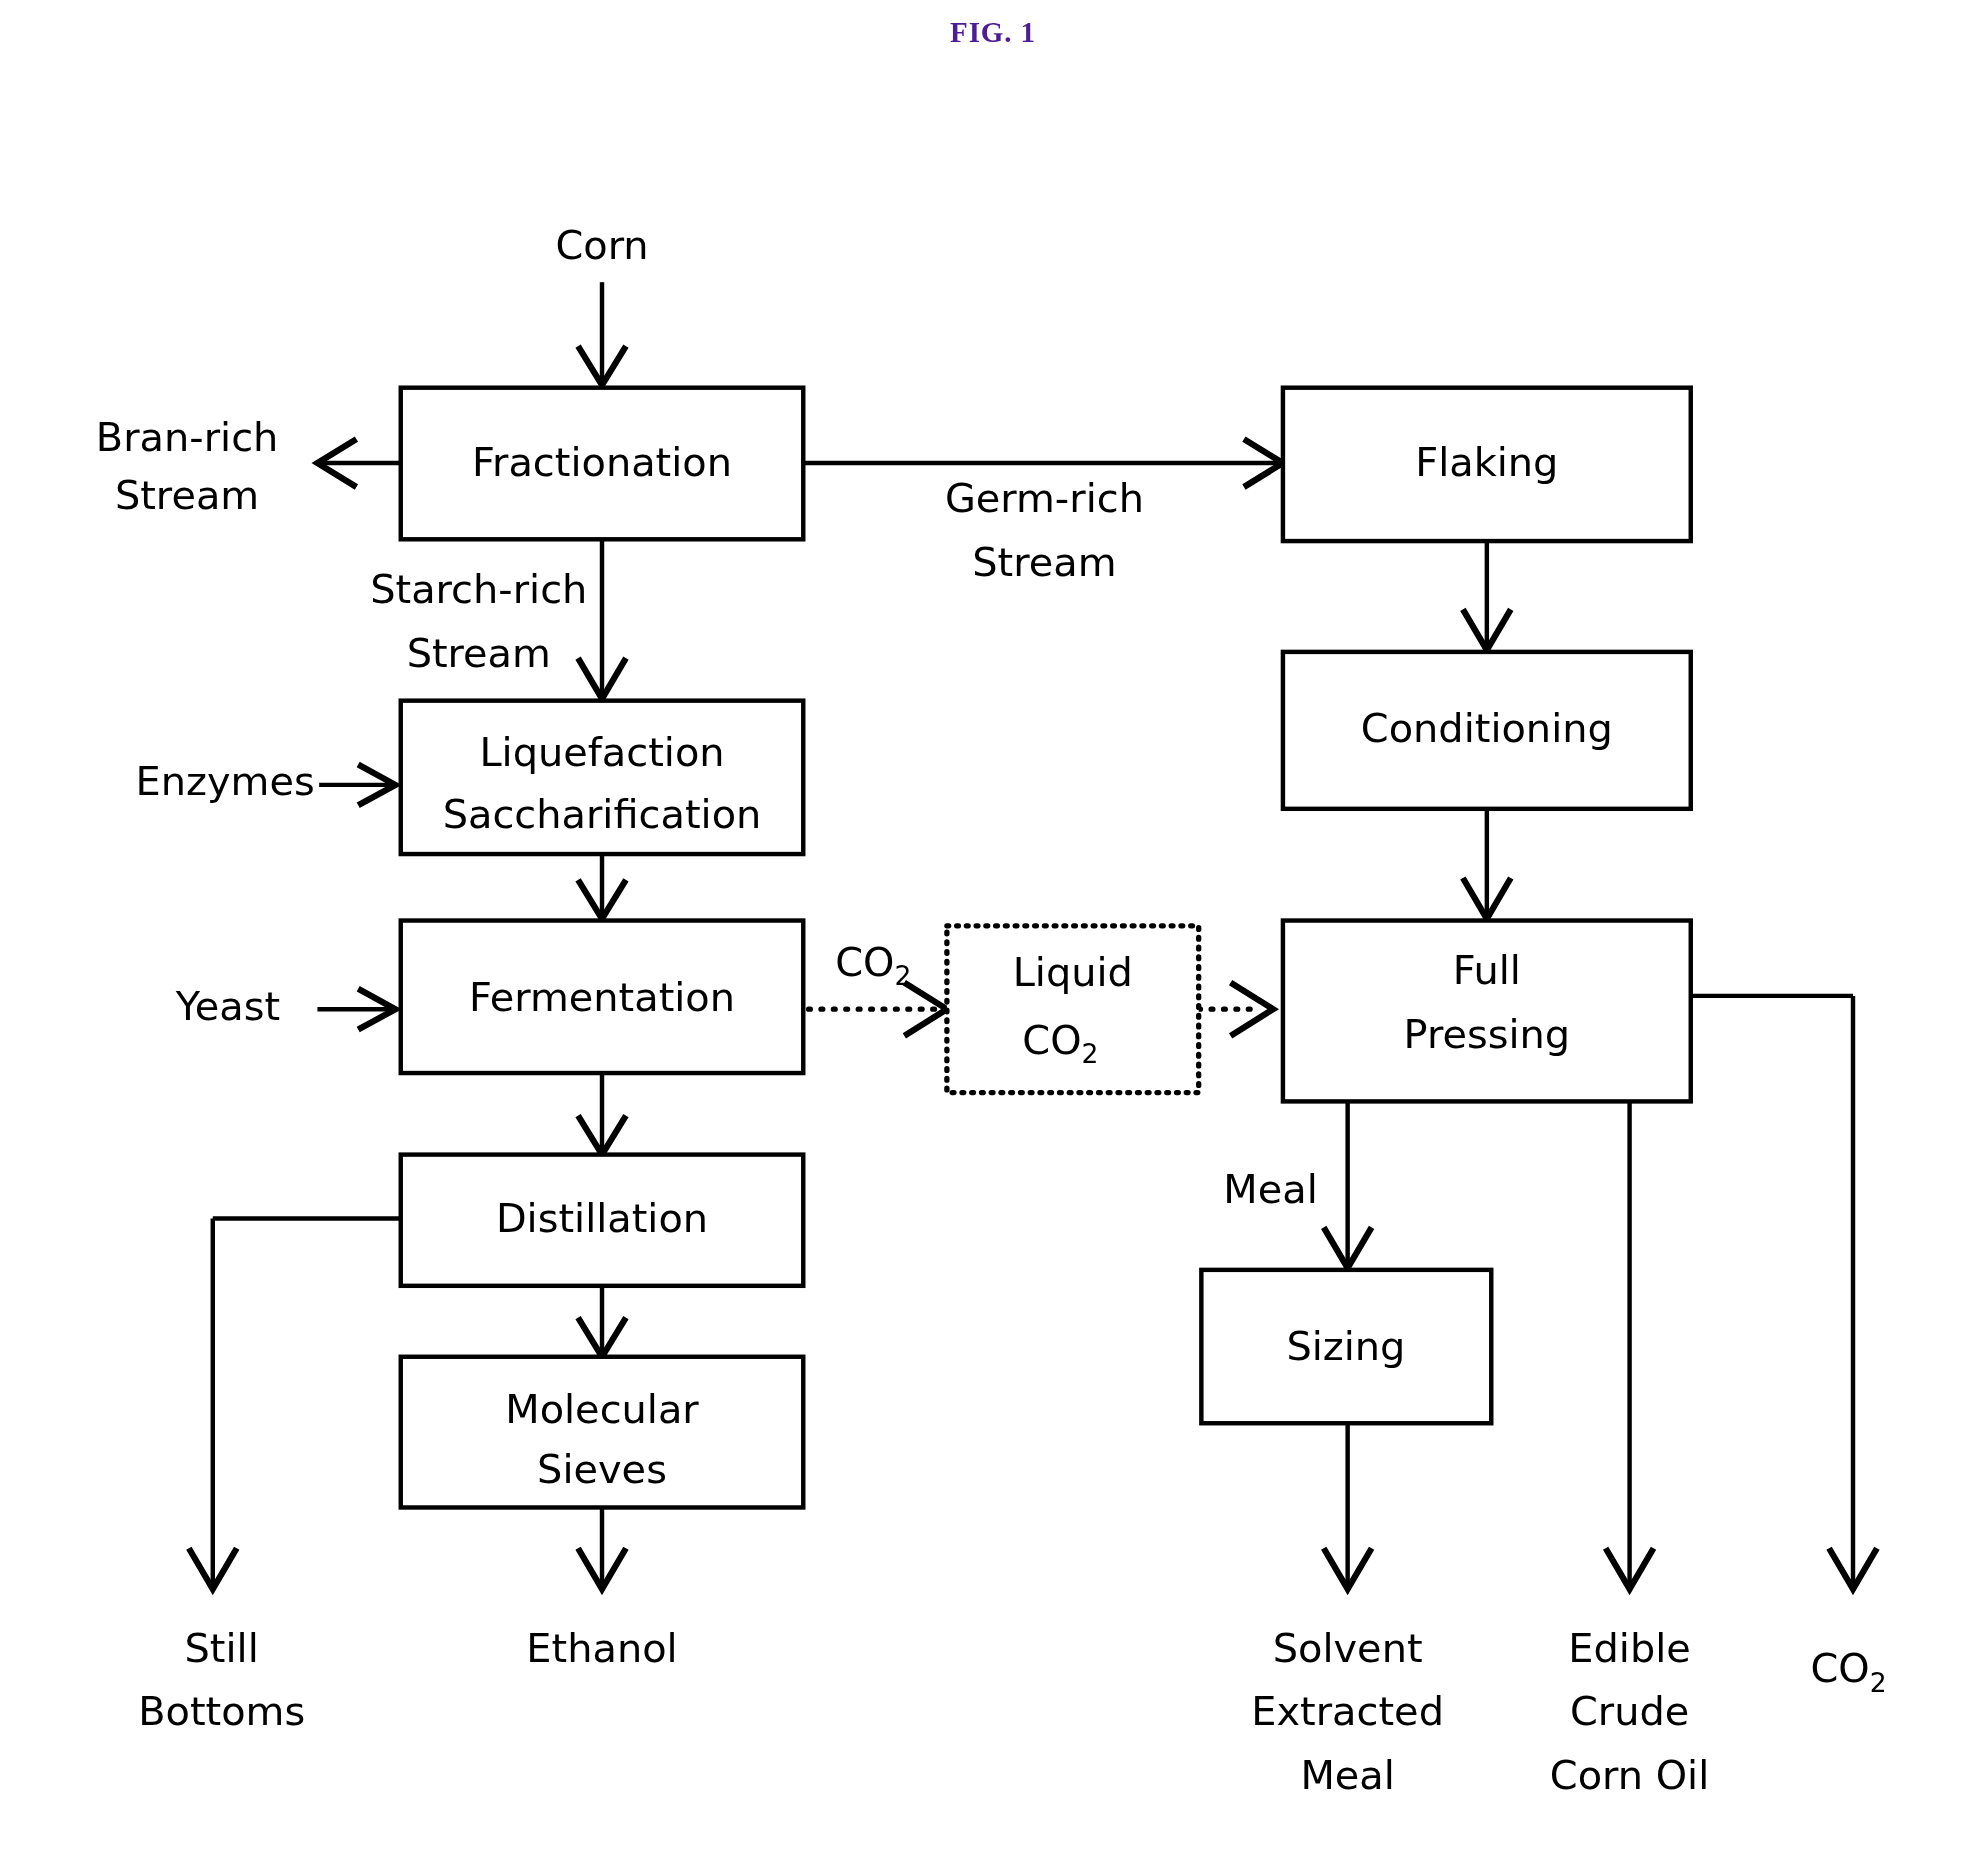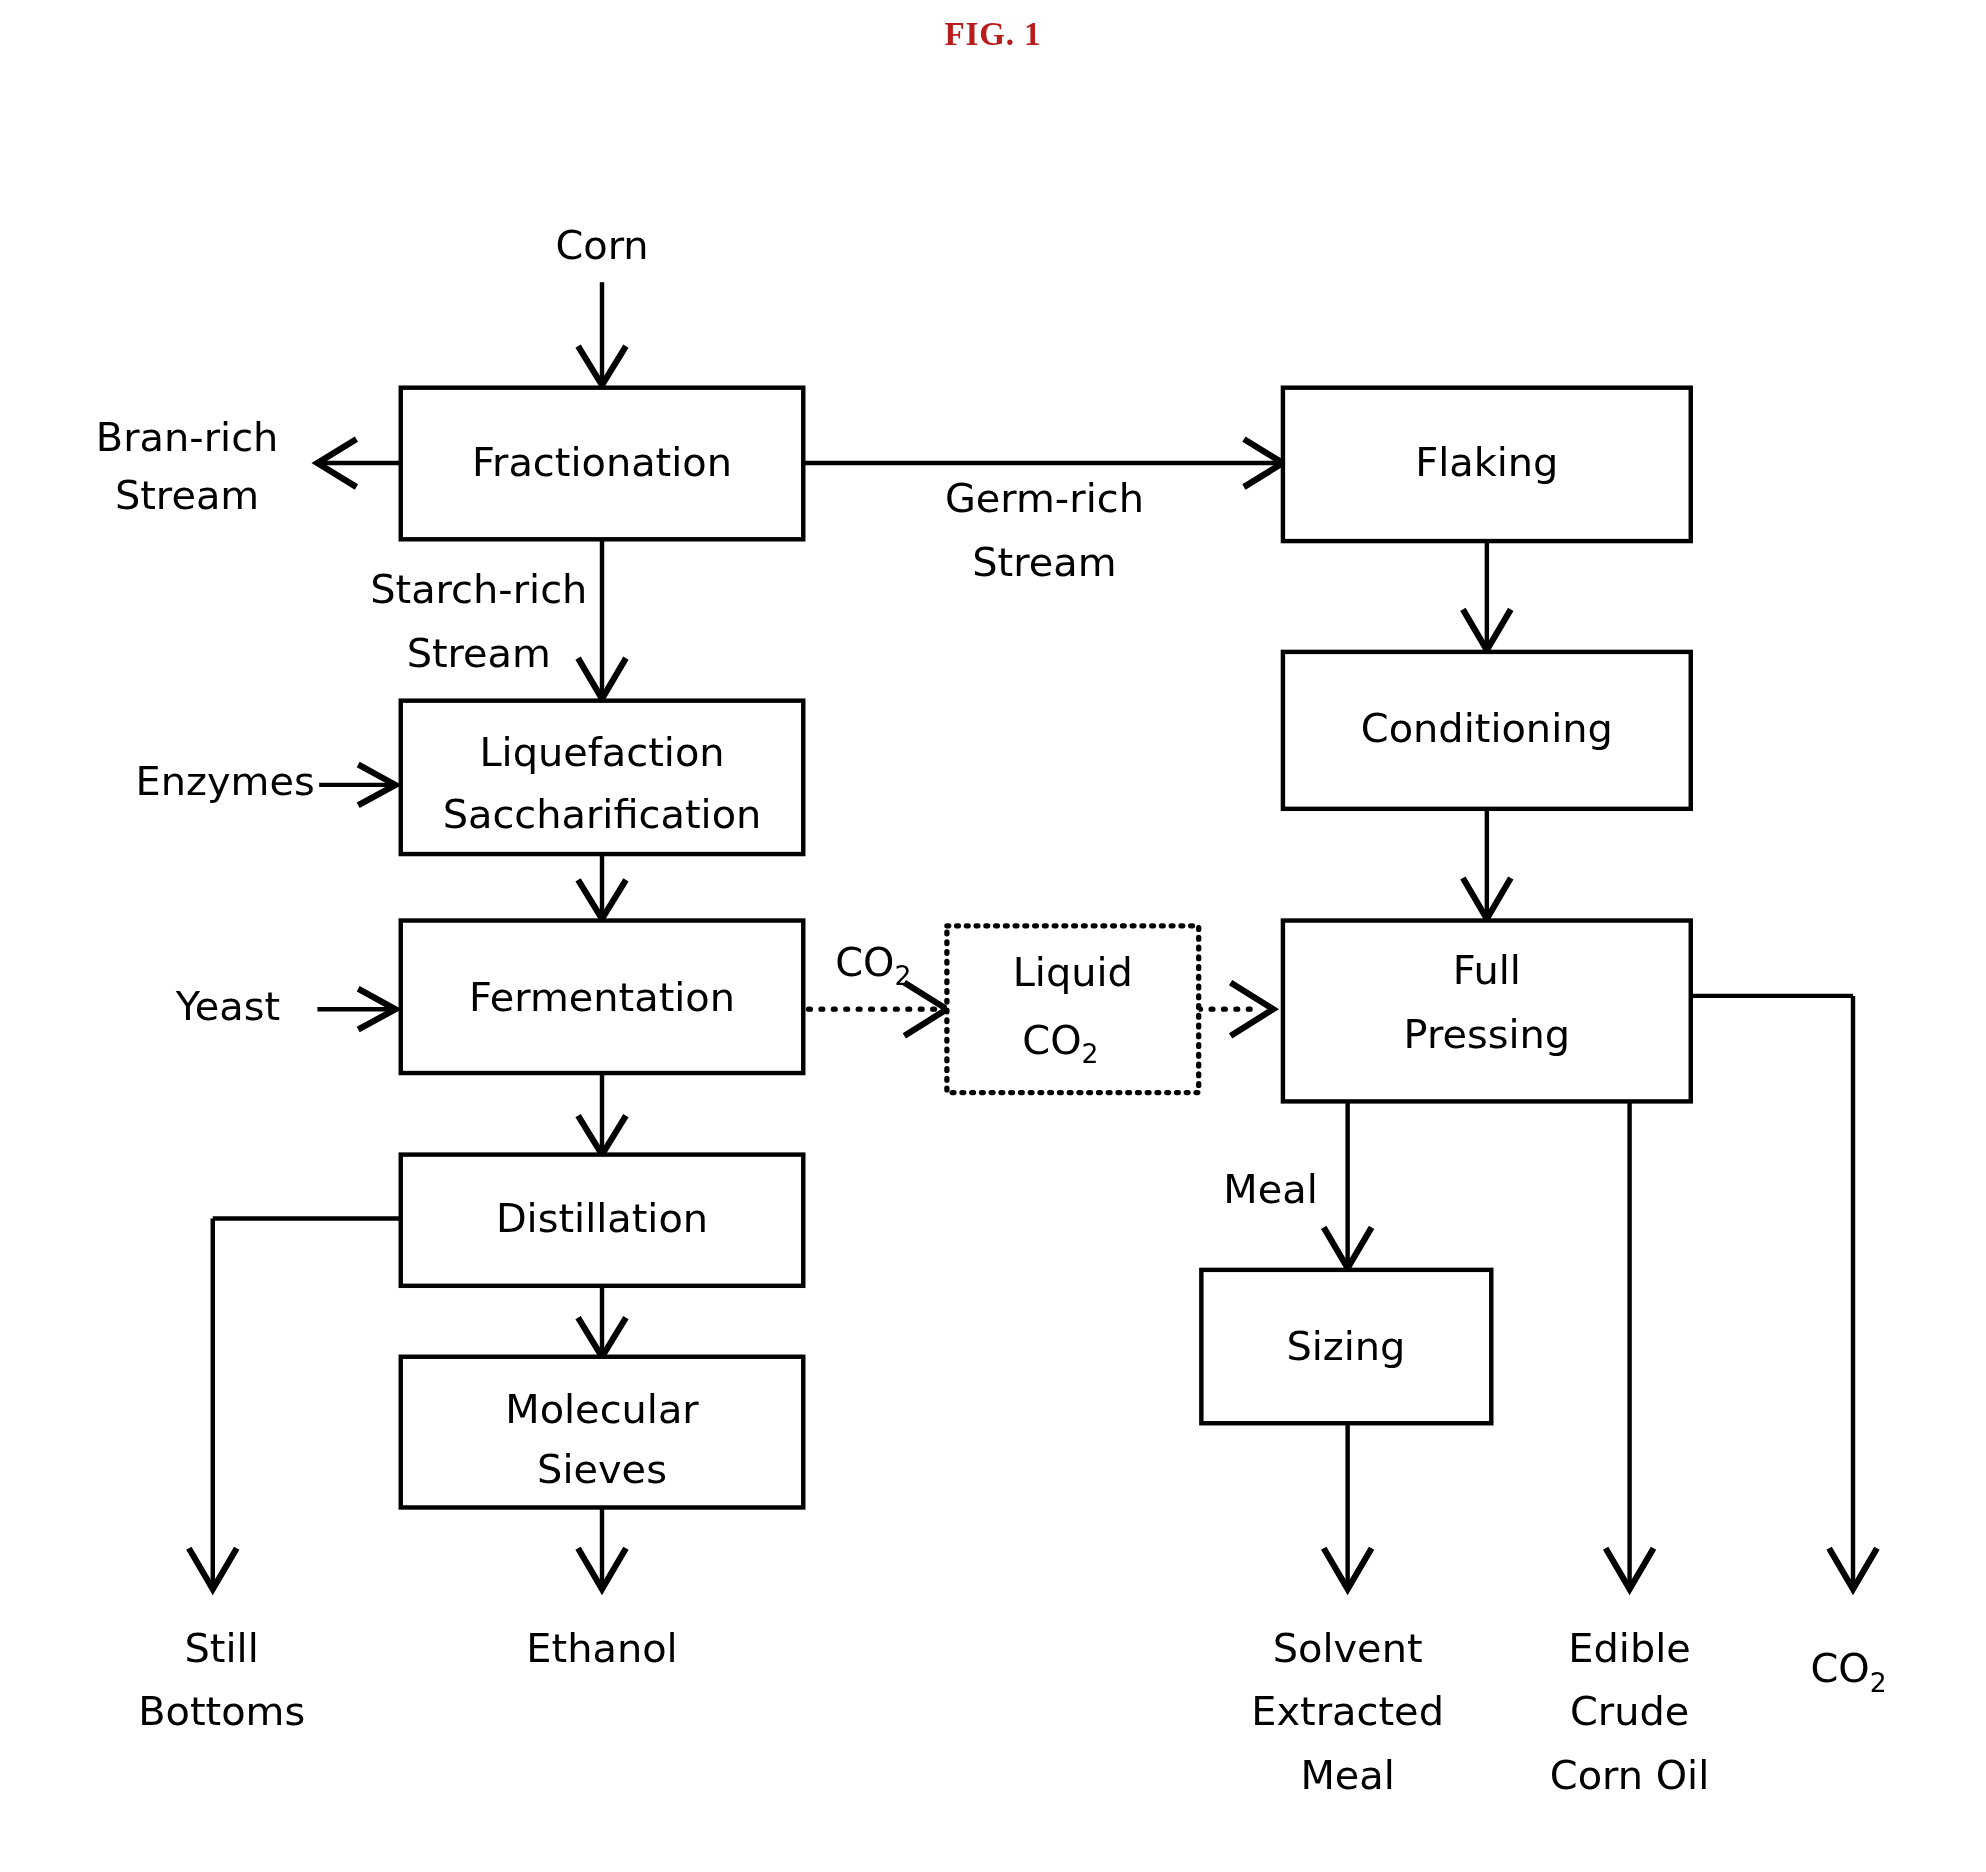--- a/index.html
+++ b/index.html
@@ -20,23 +20,23 @@
     background: #ffffff;
   }
   .fig-title {
     position: absolute;
     top: 16px;
     left: 0;
     width: 1986px;
     text-align: center;
     font-family: "Liberation Serif", "DejaVu Serif", serif;
     font-weight: bold;
-    font-size: 33px;
+    font-size: 29px;
     letter-spacing: 0.9px;
-    color: #b91c1c;
+    color: #4c1d95;
   }
   svg#flow {
     position: absolute;
     top: 0;
     left: 0;
     width: 1986px;
     height: 1873px;
     display: block;
   }
   svg#flow text {

